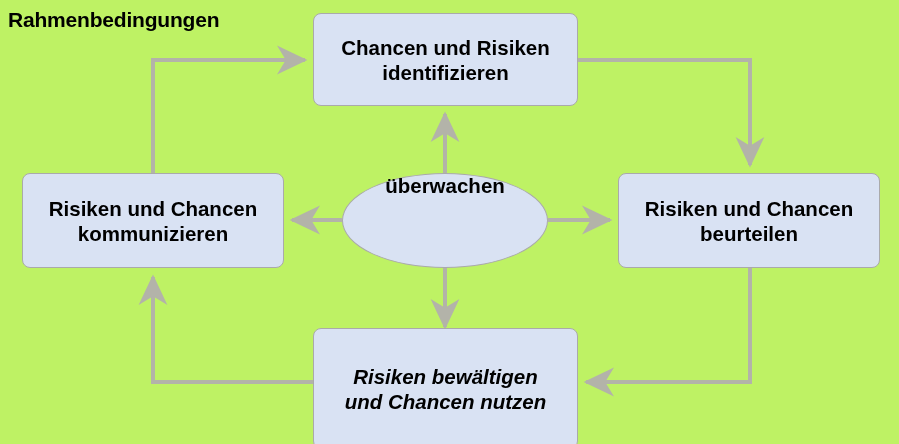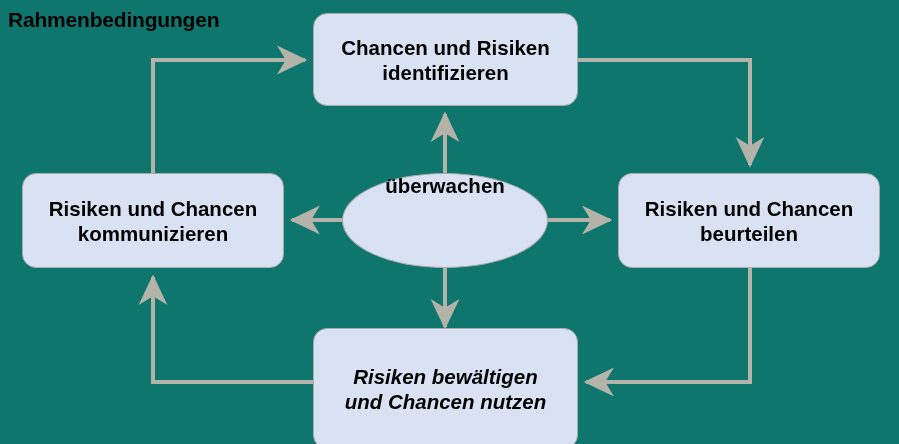--- a/index.html
+++ b/index.html
@@ -10,21 +10,21 @@
     width: 899px;
     height: 444px;
     background: #ffff00;
     font-family: "Liberation Sans", sans-serif;
     overflow: hidden;
   }
   #canvas {
     position: relative;
     width: 899px;
     height: 444px;
-    background: #0f766e;
+    background: #bef264;
   }
   #wires {
     position: absolute;
     left: 0;
     top: 0;
     width: 899px;
     height: 444px;
   }
   .title {
     position: absolute;
@@ -34,21 +34,21 @@
     font-weight: bold;
     color: #000000;
     letter-spacing: -0.2px;
     white-space: nowrap;
   }
   .node {
     position: absolute;
     box-sizing: border-box;
     background: #d9e2f3;
     border: 1.6px solid #aaaaaa;
-    border-radius: 14px;
+    border-radius: 8px;
     display: flex;
     align-items: center;
     justify-content: center;
     text-align: center;
     color: #000000;
     font-weight: bold;
     font-size: 20.5px;
     line-height: 1.22;
     padding: 0 8px;
   }

